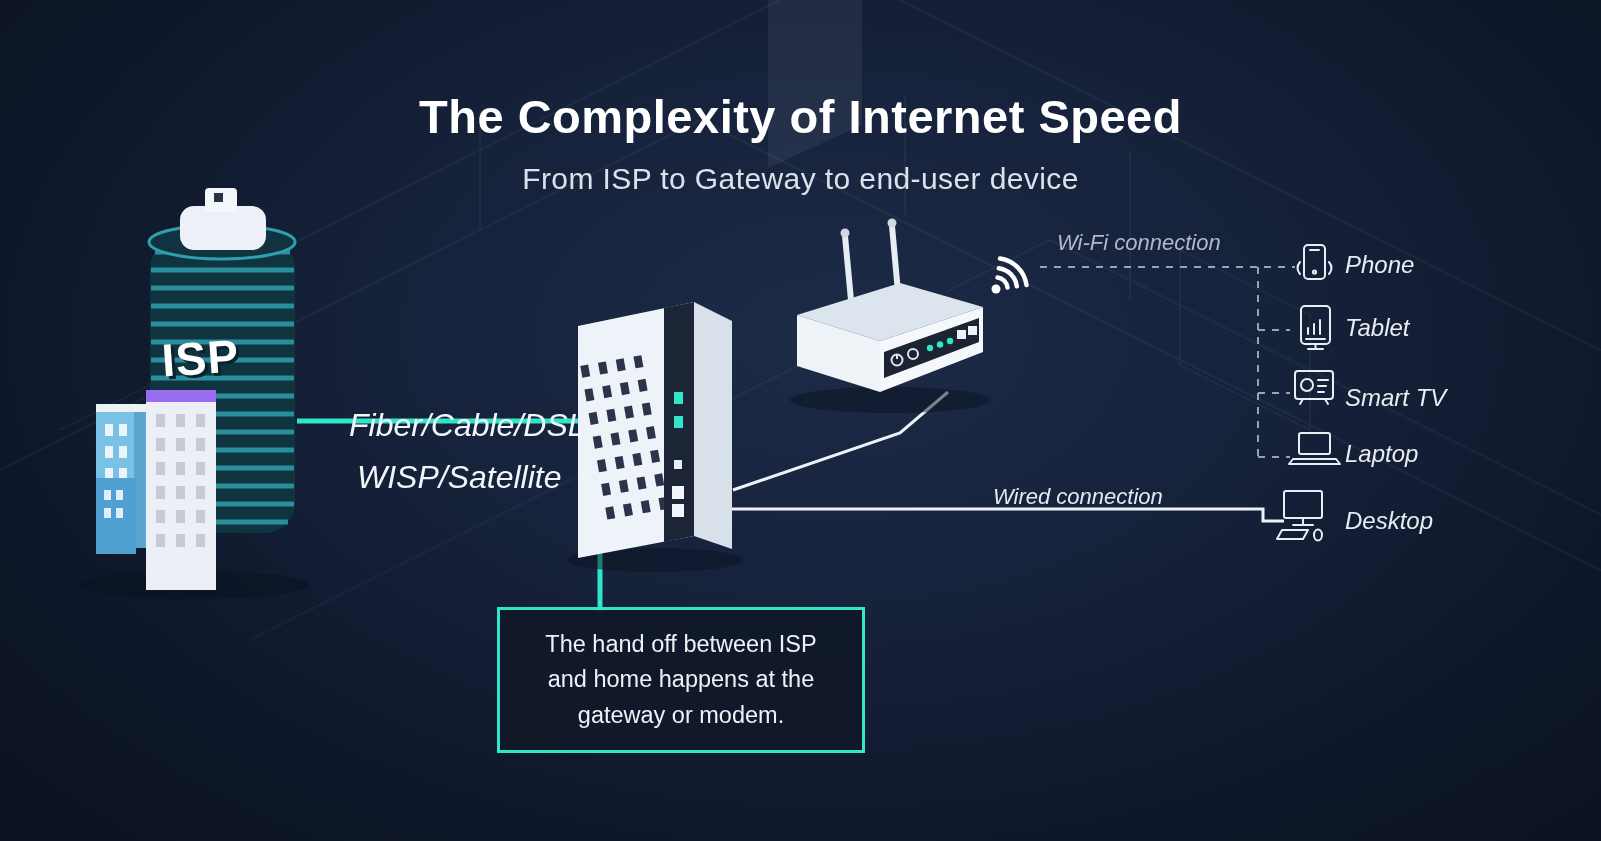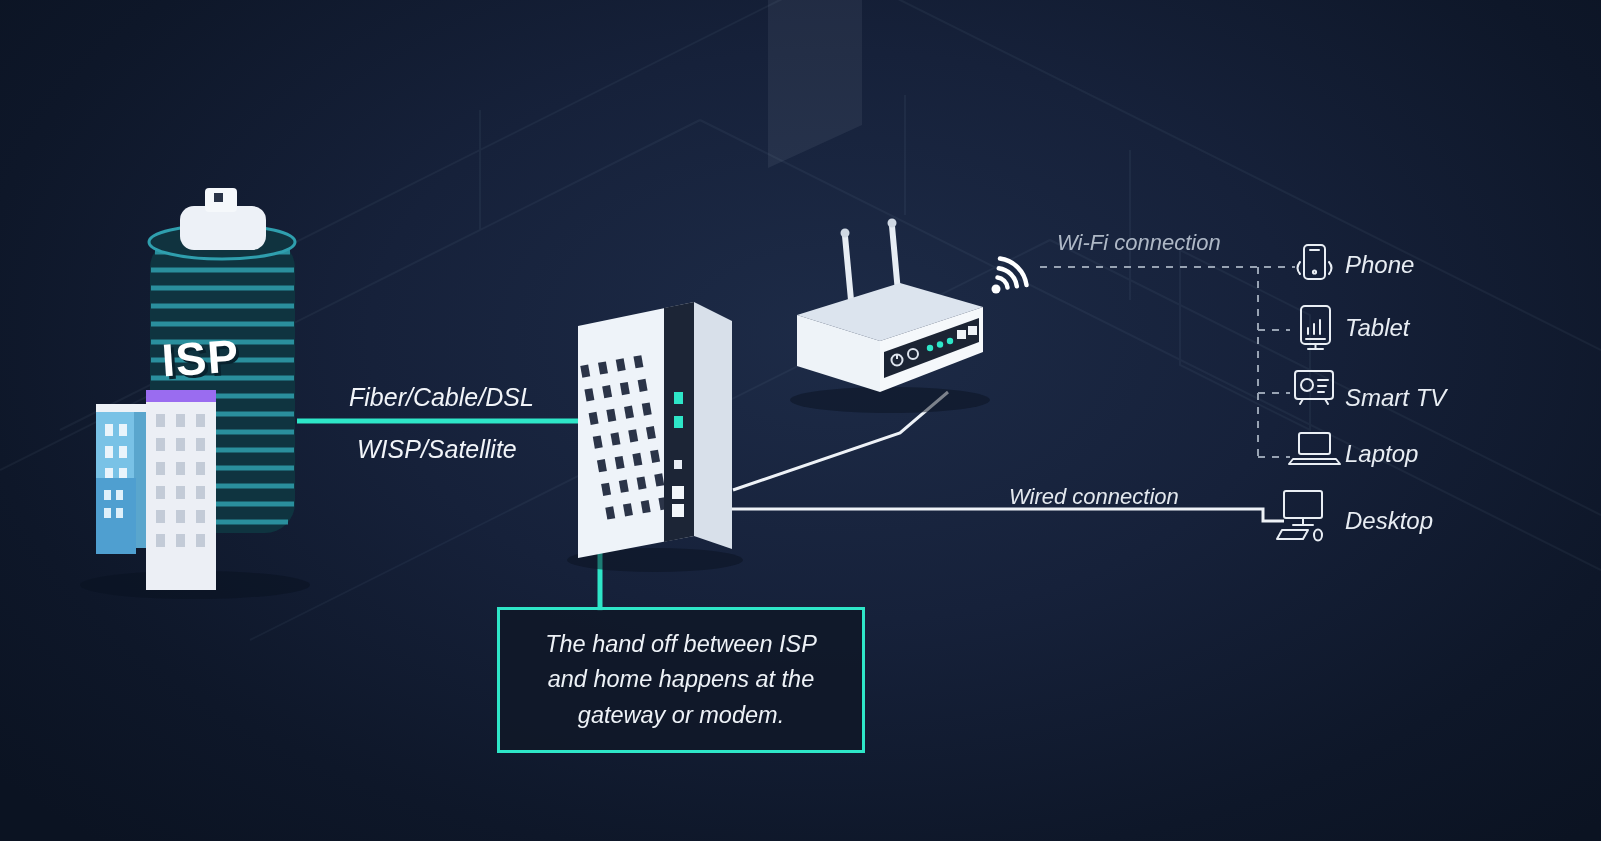--- a/index.html
+++ b/index.html
@@ -11,32 +11,32 @@
   svg{position:absolute;top:0;left:0;}
   .title{
     position:absolute;top:58px;left:0;width:100%;text-align:center;
     font-size:47px;font-weight:800;color:#ffffff;letter-spacing:.5px;
   }
   .subtitle{
     position:absolute;top:137px;left:0;width:100%;text-align:center;
     font-size:30px;font-weight:300;color:#dbe2ea;letter-spacing:.4px;
   }
   .lbl{position:absolute;font-style:italic;white-space:nowrap;}
-  .lbl-link{font-size:25px;color:#f2f5f9;}
+  .lbl-link{font-size:32px;color:#f2f5f9;margin-top:24px;}
   .lbl-conn{font-size:22px;}
   .lbl-wifi{color:#aeb8c6;}
-  .lbl-wired{color:#e3e8ee;margin-left:16px;}
+  .lbl-wired{color:#e3e8ee;}
   .lbl-device{font-size:24px;color:#e8edf3;font-weight:400;}
   .callout{
     position:absolute;left:497px;top:607px;width:368px;height:146px;
     box-sizing:border-box;border:3px solid #2ee6c8;background:rgba(16,24,40,0.88);
     display:flex;align-items:center;justify-content:center;padding:0 20px;
   }
   .callout p{
-    margin:12px;font-style:italic;font-size:23.5px;line-height:1.5;
+    margin:12px;font-size:23.5px;line-height:1.5;
     color:#eef2f7;text-align:center;font-weight:300;
   }
   svg text{font-family:"Liberation Sans",sans-serif;}
 </style>
 </head>
 <body>
 
 <div class="canvas">
 
   <svg width="1601" height="841" aria-hidden="true">
@@ -252,20 +252,22 @@
       <g>
         <rect x="1284" y="491" width="38" height="27" rx="2"></rect>
         <line x1="1303" y1="518" x2="1303" y2="524"></line>
         <line x1="1293" y1="525" x2="1313" y2="525"></line>
         <polygon points="1282,530 1308,530 1303,539 1277,539"></polygon>
         <ellipse cx="1318" cy="535" rx="4" ry="5.5"></ellipse>
       </g>
     </g>
   </svg>
 
+  <h1 class="title">The Complexity of Internet Speed</h1>
+  <h2 class="subtitle">From ISP to Gateway to end-user device</h2>
 
   <div class="lbl lbl-link" style="left:349px;top:383px;">Fiber/Cable/DSL</div>
   <div class="lbl lbl-link" style="left:357px;top:435px;">WISP/Satellite</div>
   <div class="lbl lbl-conn lbl-wifi" style="left:1057px;top:230px;">Wi-Fi connection</div>
   <div class="lbl lbl-conn lbl-wired" style="left:993px;top:484px;">Wired connection</div>
 
   <div class="lbl lbl-device" style="left:1345px;top:251px;">Phone</div>
   <div class="lbl lbl-device" style="left:1345px;top:314px;text-align:center;">Tablet</div>
   <div class="lbl lbl-device" style="left:1345px;top:384px;">Smart TV</div>
   <div class="lbl lbl-device" style="left:1345px;top:440px;">Laptop</div>

